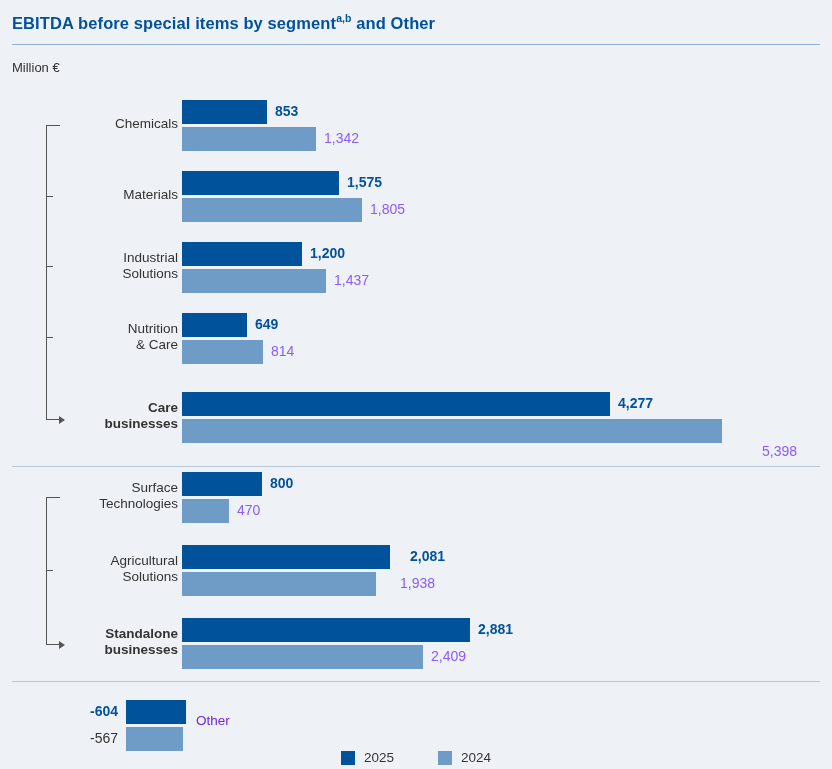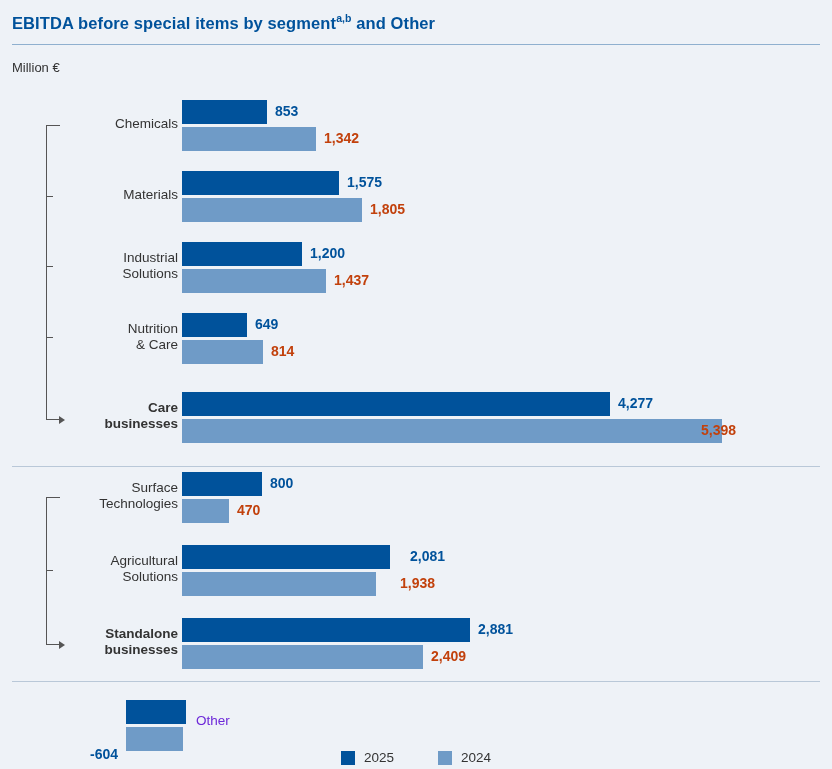--- a/index.html
+++ b/index.html
@@ -124,22 +124,21 @@
     position: absolute;
     top: 3px;
     font-size: 14px;
     white-space: nowrap;
   }
   .bar-value.y2025 {
     font-weight: bold;
     color: #00529b;
   }
   .bar-value.y2024 {
-    color: #c2410c;
-    font-weight: bold;
+    color: #8b5cf6;
   }
 
   
   .other-bars {
     position: absolute;
     left: 0;
     top: 0;
   }
   .other-line {
     position: relative;
@@ -150,21 +149,20 @@
     position: absolute;
     top: 0;
     height: 24px;
   }
   .other-value {
     position: absolute;
     top: 3px;
     font-size: 14px;
     white-space: nowrap;
     text-align: right;
-    margin-top: 43px;
   }
   .other-value.y2025 {
     font-weight: bold;
     color: #00529b;
   }
   .other-value.y2024 {
     color: #333333;
   }
   .other-label {
     position: absolute;
@@ -292,21 +290,21 @@
       <div>Care</div>
       <div>businesses</div>
     </div>
     <div class="bars">
       <div class="bar-line">
         <div class="bar y2025" style="width:428px;"></div>
         <div class="bar-value y2025" style="left:436px;">4,277</div>
       </div>
       <div class="bar-line">
         <div class="bar y2024" style="width:540px;"></div>
-        <div class="bar-value y2024" style="left:519px;">5,398</div>
+        <div class="bar-value y2024" style="left:580px;margin-top:21px;">5,398</div>
       </div>
     </div>
   </div>
 
   <div class="row" style="top:472px;">
     <div class="row-label" style="top:8px;">
       <div>Surface</div>
       <div>Technologies</div>
     </div>
     <div class="bars">

